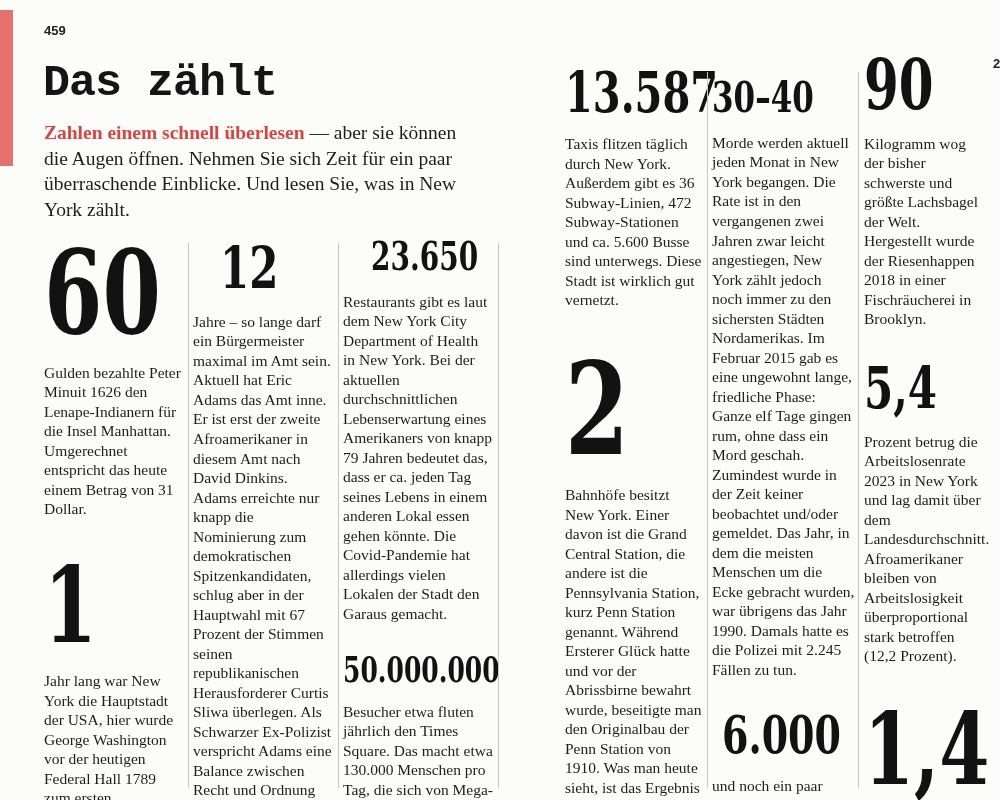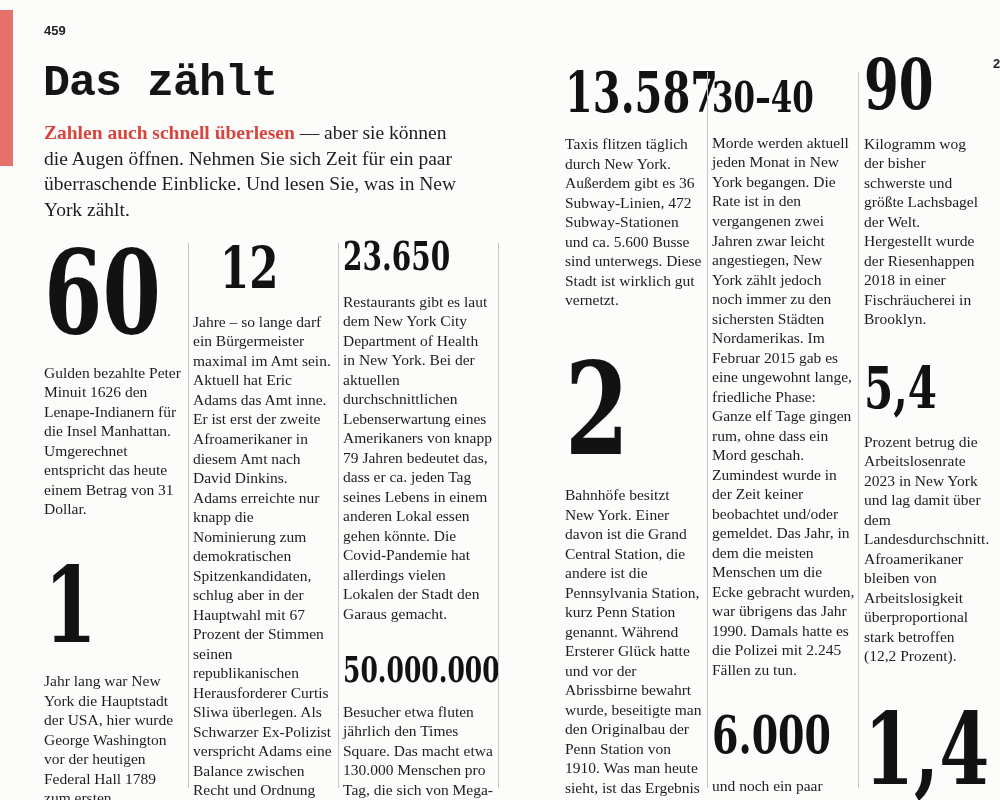--- a/index.html
+++ b/index.html
@@ -28,23 +28,23 @@
   .col-3{left:343px;top:235px;width:150px;}
   .col-4{left:565px;top:60px;width:137px;}
   .col-5{left:712px;top:72px;width:143px;}
   .col-6{left:864px;top:45px;width:124px;}
   .section + .section{margin-top:26px;}
   .num{font-family:"DejaVu Serif",serif;font-weight:bold;color:#121212;
        line-height:1;margin:0 0 16px 0;padding-top:0.45em;}
   .num .scale{display:inline-block;transform:scaleY(1.38);transform-origin:0 88%;white-space:nowrap;}
   .n-60{font-size:84px;}   .n-1{font-size:76px;}
   .n-12{font-size:42px;margin-left:27px;}
-  .n-23k{font-size:28px;}  .n-50m{font-size:25px;}
+  .n-23k{font-size:28px;margin-left:28px;}  .n-50m{font-size:25px;}
   .n-13k{font-size:40px;}  .n-2{font-size:92px;}  .n-3040{font-size:31px;}
-  .n-6k{font-size:38px;}
+  .n-6k{font-size:38px;margin-left:10px;}
   .n-90{font-size:50px;}   .n-54{font-size:42px;}
   .n-14{font-size:72px;}
   .body{margin:0;font-size:15.5px;line-height:1.26;color:#1d1d1d;hyphens:auto;}
   
   .vrule{position:absolute;width:1px;background:#c6c6c4;}
   .vr-1{left:188px;top:243px;height:545px;}
   .vr-2{left:338px;top:243px;height:545px;}
   .vr-3{left:498px;top:243px;height:545px;}
   .vr-4{left:707px;top:72px;height:716px;}
   .vr-5{left:858px;top:72px;height:716px;}
@@ -52,21 +52,21 @@
 </head>
 <body>
 
 <div class="red-bar"></div>
 
 <div class="pagenum left">459</div>
 <div class="pagenum right">269</div>
 
 <h1 class="title">Das zählt</h1>
 
-<p class="intro"><span class="hl">Zahlen auch schnell überlesen</span><span> — aber sie können die Augen öffnen. Nehmen Sie sich Zeit für ein paar überraschende Einblicke. Und lesen Sie, was in New York zählt.</span></p>
+<p class="intro"><span class="hl">Zahlen einem schnell überlesen</span><span> — aber sie können die Augen öffnen. Nehmen Sie sich Zeit für ein paar überraschende Einblicke. Und lesen Sie, was in New York zählt.</span></p>
 
 <div class="col col-1">
   <div class="section">
     <div class="num n-60"><span class="scale">60</span></div>
     <p class="body">Gulden bezahlte Peter Minuit 1626 den Lenape-Indianern für die Insel Manhattan. Umgerechnet entspricht das heute einem Betrag von 31 Dollar.</p>
   </div>
   <div class="section">
     <div class="num n-1"><span class="scale">1</span></div>
     <p class="body">Jahr lang war New York die Hauptstadt der USA, hier wurde George Washington vor der heutigen Federal Hall 1789 zum ersten Präsidenten der Vereinigten Staaten vereidigt. Doch der Titel blieb New York nicht lange erhalten: Schon bald wanderte die Krone nach Philadelphia ab, die diese auch nur bis 1800 behielt. Dann war nämlich Washington D.C. dafür bereit.</p>
   </div>

